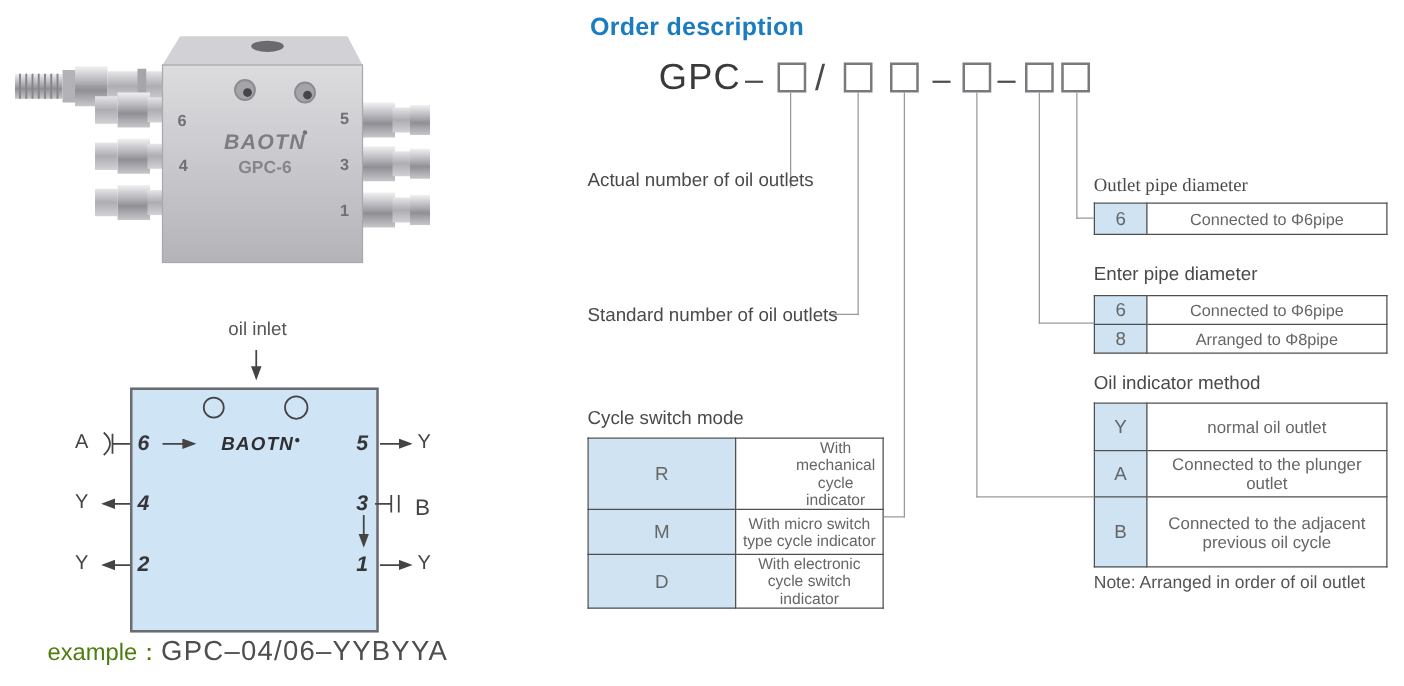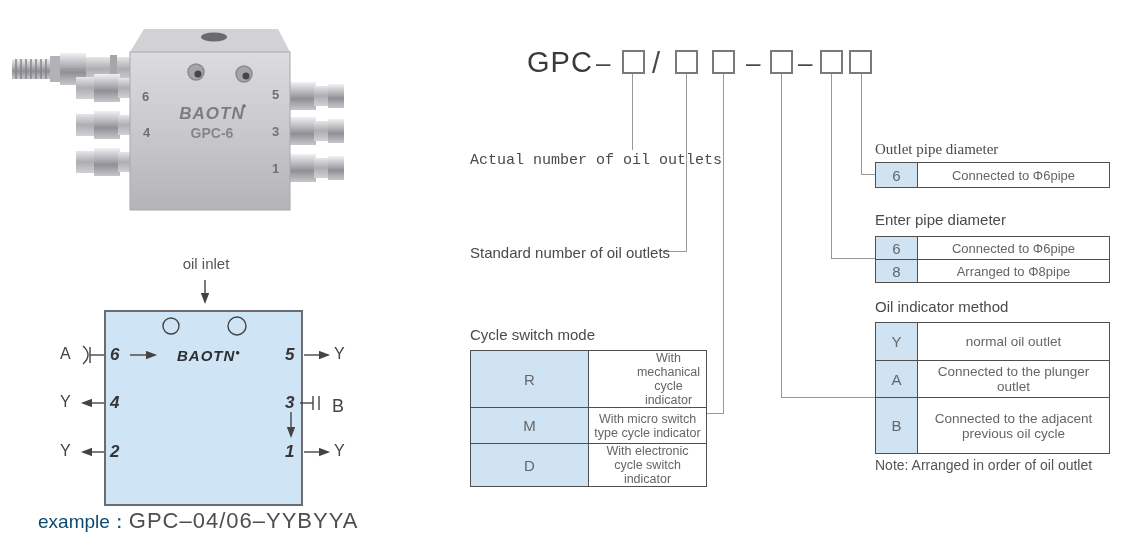--- a/index.html
+++ b/index.html
@@ -26,21 +26,21 @@
   .note { font-size:14px; color:#555; }
 
   
   .blk {
     background:#cfe4f4; border:2px solid #6b6b70;
   }
   .dg-txt { font-size:16px; color:#444; white-space:nowrap; }
   .dg-num { font-size:17px; font-weight:bold; color:#35353a; font-style:italic; }
   .dg-logo { font-size:15px; font-weight:bold; font-style:italic; color:#2e2e33; letter-spacing:1px; }
   .dg-logo sup { font-size:8px; }
-  .example-lbl { font-size:19px; color:#0c4a6e; }
+  .example-lbl { font-size:19px; color:#4d7c0f; }
   .example-code { font-size:22px; color:#4e4e4e; letter-spacing:1px; }
   svg { display:block; }
 </style>
 </head>
 <body>
 
 <div class="page">
 
   <svg class="abs" style="left:10px; top:22px;" width="382" height="208" viewBox="0 0 382 208" aria-hidden="true">
     <defs>
@@ -184,20 +184,21 @@
     <span class="abs dg-txt" style="left:60px;  top:202px;">Y</span>
     <span class="abs dg-num" style="left:110px; top:202px;">2</span>
     <span class="abs dg-num" style="left:285px; top:202px;">1</span>
     <span class="abs dg-txt" style="left:334px; top:202px;">Y</span>
 
     <div class="abs" style="left:38px; top:268px; white-space:nowrap;">
       <span class="example-lbl">example：</span><span class="example-code">GPC–04/06–YYBYYA</span>
     </div>
   </div>
 
+  <span class="abs title" style="left:472px; top:11px;">Order description</span>
 
   <span class="abs code-text" style="left:527px; top:46px;">GPC</span>
   <span class="abs code-sep" style="left:596px; top:48px;">–</span>
   <div class="abs code-box" style="left:622px; top:50px;"></div>
   <span class="abs code-sep" style="left:652px; top:47px; font-size:29px;">/</span>
   <div class="abs code-box" style="left:675px; top:50px;"></div>
   <div class="abs code-box" style="left:712px; top:50px;"></div>
   <span class="abs code-sep" style="left:746px; top:48px;">–</span>
   <div class="abs code-box" style="left:770px; top:50px;"></div>
   <span class="abs code-sep" style="left:798px; top:48px;">–</span>
@@ -209,21 +210,21 @@
   <div class="abs hline" style="left:663px; top:251px; width:24px;"></div>
   <div class="abs vline" style="left:723px; top:74px; height:340px;"></div>
   <div class="abs hline" style="left:707px; top:413px; width:17px;"></div>
   <div class="abs vline" style="left:781px; top:74px; height:324px;"></div>
   <div class="abs hline" style="left:781px; top:397px; width:94px;"></div>
   <div class="abs vline" style="left:831px; top:74px; height:185px;"></div>
   <div class="abs hline" style="left:831px; top:258px; width:44px;"></div>
   <div class="abs vline" style="left:861px; top:74px; height:101px;"></div>
   <div class="abs hline" style="left:861px; top:174px; width:14px;"></div>
 
-  <span class="abs lbl" style="left:470px; top:152px;font-family:Liberation Mono, monospace;">Actual number of oil outlets</span>
+  <span class="abs lbl" style="left:470px; top:136px;">Actual number of oil outlets</span>
   <span class="abs lbl" style="left:470px; top:244px;">Standard number of oil outlets</span>
 
   <span class="abs lbl" style="left:470px; top:326px;">Cycle switch mode</span>
   <table class="abs opt" style="left:470px; top:350px; width:237px;">
     <tbody>
     <tr style="height:35px;">
       <td class="key">R</td>
       <td class="desc" style="font-size:12.5px;padding-left:44px;">With mechanical cycle indicator</td>
     </tr>
     <tr style="height:36px;">

